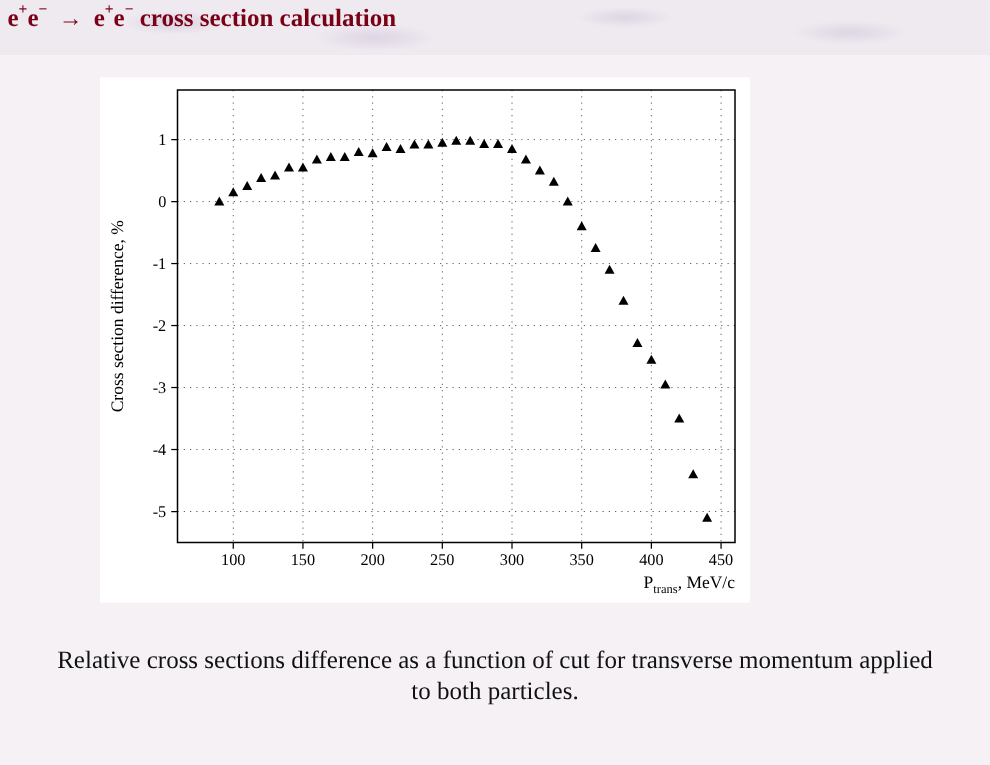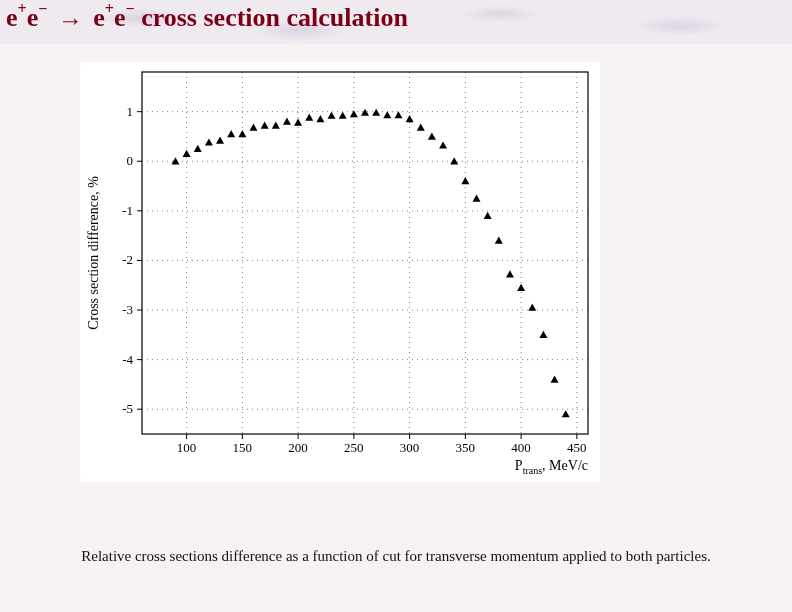--- a/index.html
+++ b/index.html
@@ -22,21 +22,21 @@
       radial-gradient(ellipse 70px 16px at 300px 30px, rgba(180,170,200,0.3), transparent 70%),
       radial-gradient(ellipse 55px 12px at 500px 14px, rgba(180,170,200,0.3), transparent 70%),
       radial-gradient(ellipse 65px 14px at 680px 26px, rgba(180,170,200,0.3), transparent 70%),
       linear-gradient(#efe9f0, #efe9f0);
   }
   .title {
     position: absolute;
     top: 2px;
     left: 6px;
     font-weight: bold;
-    font-size: 26px;
+    font-size: 20px;
     color: #7a0018;
     z-index: 2;
     white-space: nowrap;
   }
   .title .script {
     font-style: normal;
   }
   .title sup, .title .sup {
     font-size: 0.62em;
     vertical-align: super;
@@ -60,21 +60,21 @@
   svg.chart {
     display: block;
   }
 
   .caption {
     position: absolute;
     left: 40px;
     right: 40px;
     bottom: 46px;
     text-align: center;
-    font-size: 15px;
+    font-size: 20px;
     color: #111;
     line-height: 1.25;
     font-family: 'Times New Roman', Times, serif;
   }
 </style>
 </head>
 <body>
 
 <div class="top-band"></div>
 

